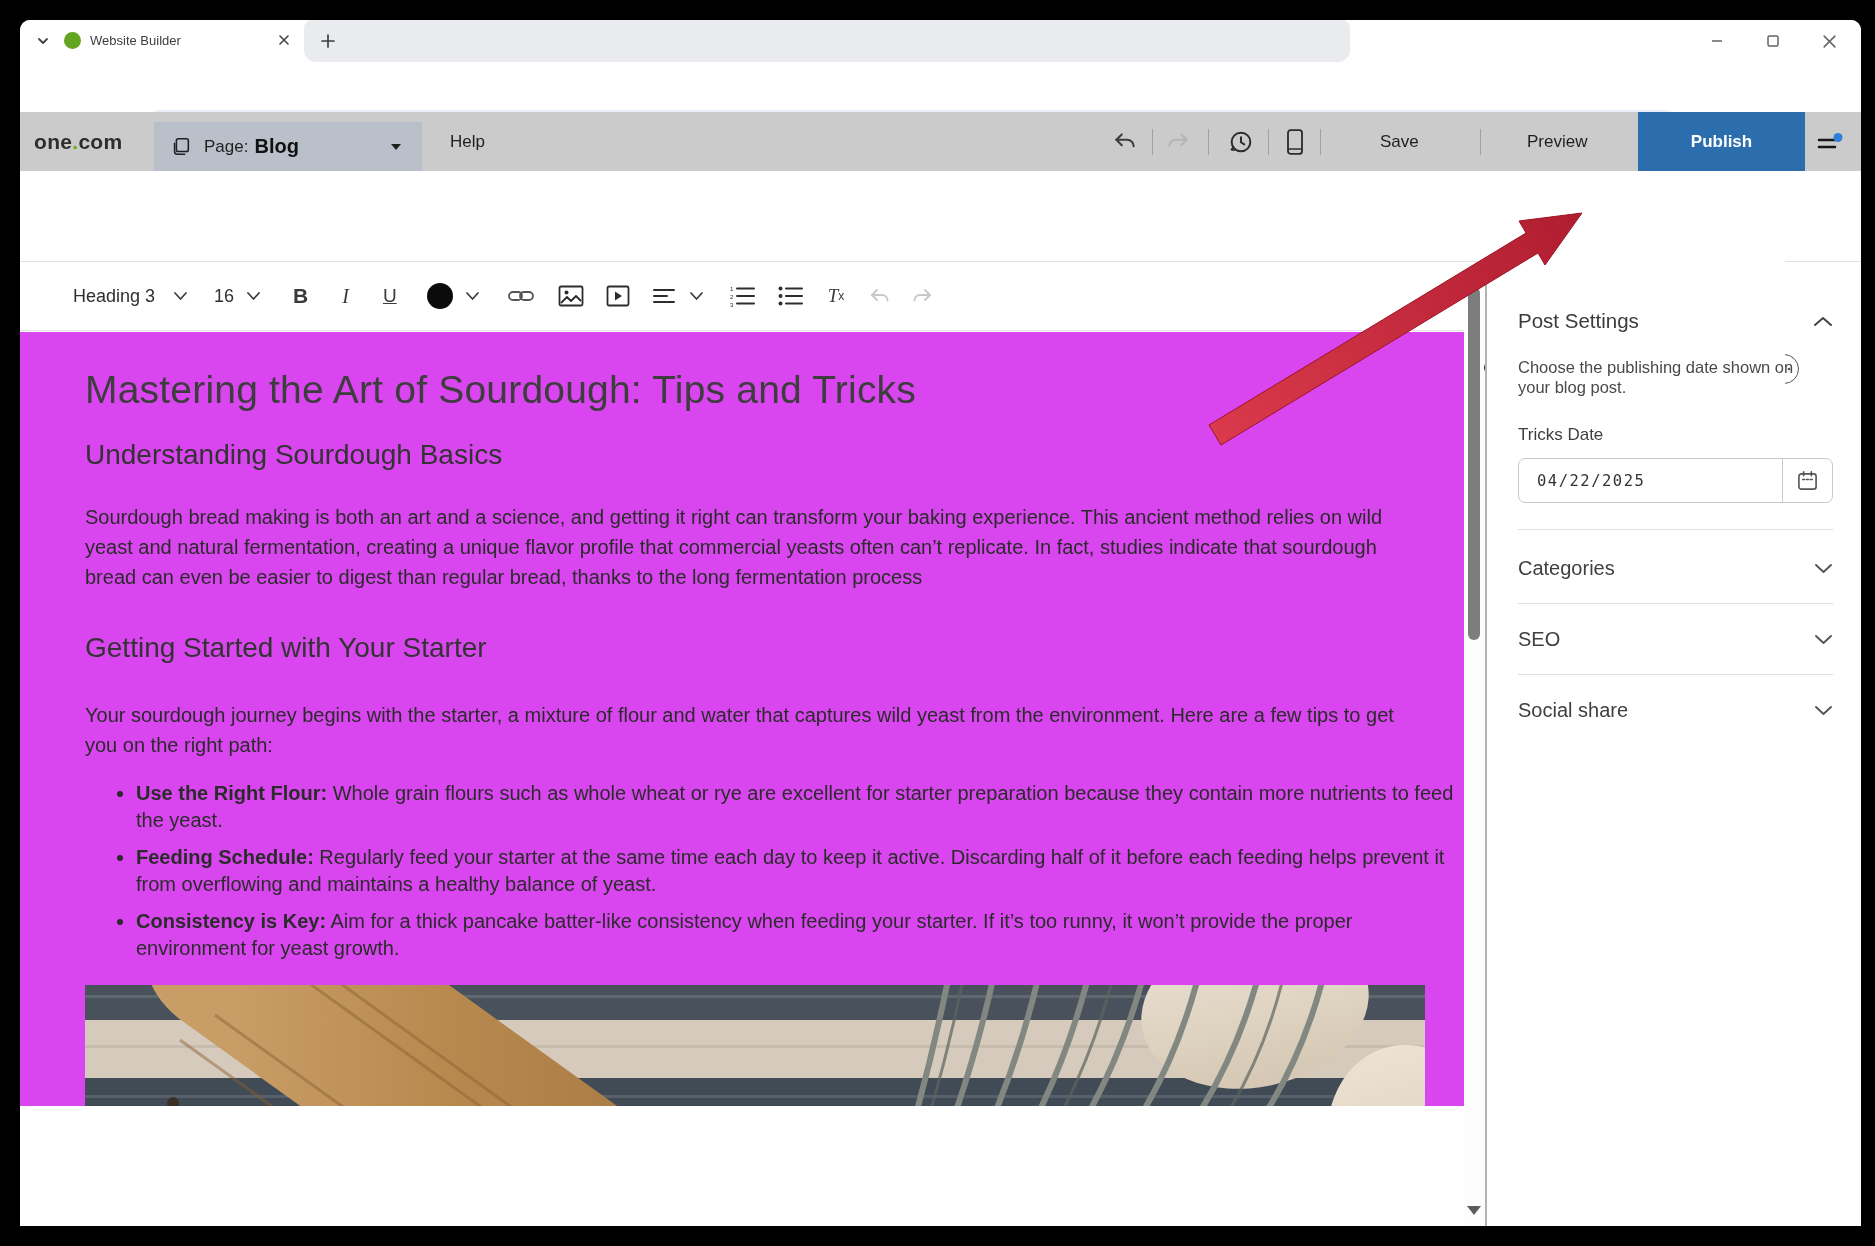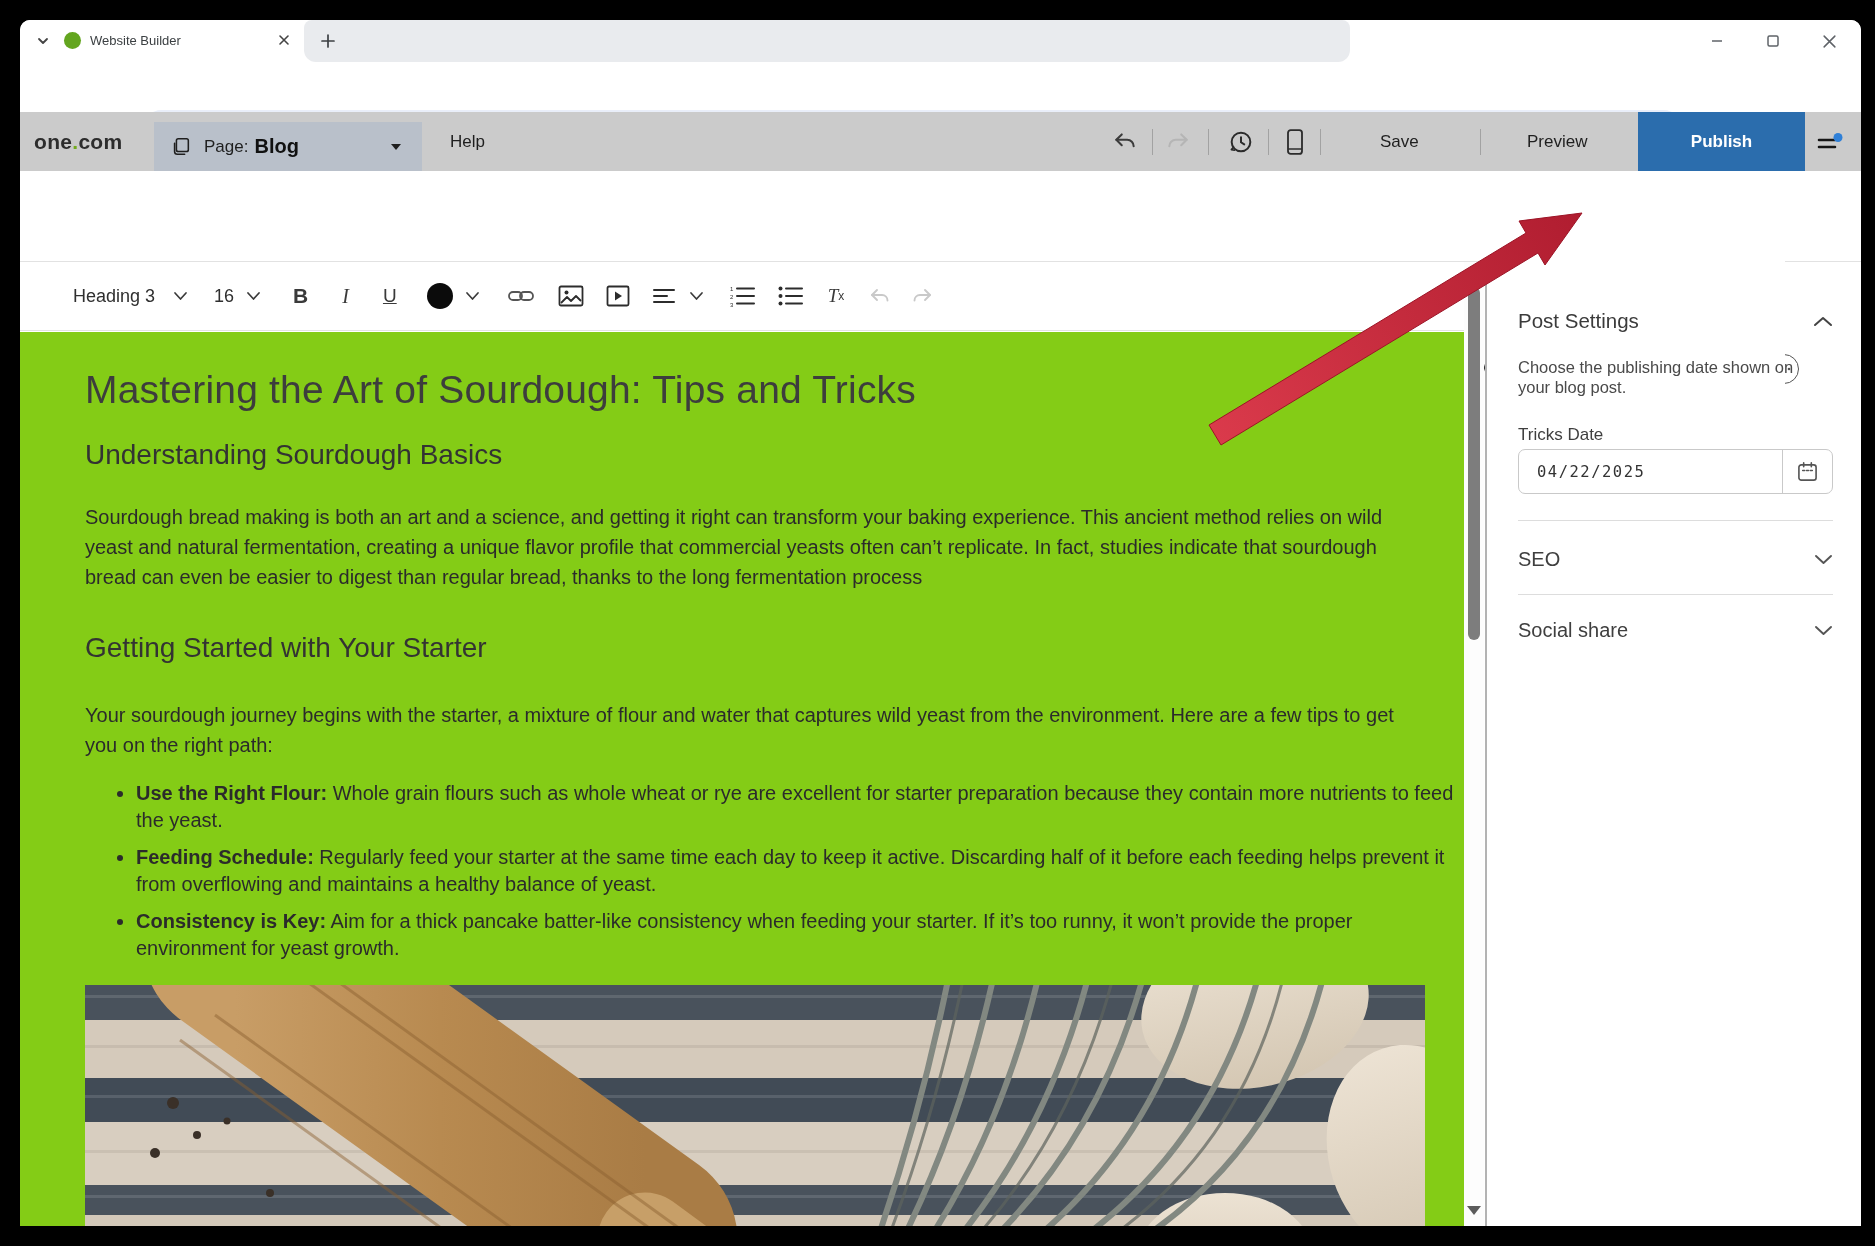--- a/index.html
+++ b/index.html
@@ -54,21 +54,21 @@
   .fmt{display:flex;align-items:center;justify-content:center;color:#3a3a3a;}
   .fmt.dis{color:#c9c9c9;}
   .fmt-style{font-size:18px;color:#2f2f2f;}
   .swatch{width:26px;height:26px;border-radius:50%;background:#0b0b0b;}
   .fmtB{font-size:21px;font-weight:700;}
   .fmtI{font-size:20px;font-style:italic;font-family:"Liberation Serif",serif;}
   .fmtU{font-size:19px;text-decoration:underline;}
   .fmtTx{font-size:19px;font-family:"Liberation Serif",serif;font-style:italic;}
   .fmtTx sup{font-size:12px;font-style:normal;font-family:"Liberation Sans",sans-serif;}
   
-  .content{position:absolute;left:0;top:312px;width:1444px;height:894px;background:#84cc16;overflow:hidden;}
+  .content{position:absolute;left:0;top:312px;width:1444px;height:774px;background:#d946ef;overflow:hidden;}
   .post-title{position:absolute;left:65px;top:36px;font-size:39px;font-weight:500;color:#3d3d3d;letter-spacing:.2px;}
   .h3{position:absolute;left:65px;font-size:28px;font-weight:500;color:#333;}
   .para{position:absolute;left:65px;width:1345px;font-size:20px;line-height:30px;color:#2b2b2b;}
   .blist{position:absolute;left:65px;width:1330px;margin:0;padding-left:51px;font-size:20px;line-height:27px;color:#2b2b2b;}
   .blist li{margin-bottom:10px;}
   .photo{position:absolute;left:65px;top:653px;width:1340px;height:310px;}
   
   .sb-track{position:absolute;left:1444px;top:242px;width:20px;height:964px;background:#fdfdfd;}
   .sb-thumb{position:absolute;left:1448px;top:267px;width:12px;height:353px;border-radius:7px;background:#7d7d7d;}
   .tri-up{width:0;height:0;border-left:7px solid transparent;border-right:7px solid transparent;border-bottom:9px solid #5c5c5c;}
@@ -420,32 +420,38 @@
   <div class="sidebar">
     <div class="sb-inner">
       <div class="sb-row" style="margin-top:48px;">
         <span class="sb-title">Post Settings</span>
         <svg width="20" height="12" viewBox="0 0 20 12">
             <path d="M2 10l8-7 8 7" fill="none" stroke="#444" stroke-width="2" stroke-linecap="round" stroke-linejoin="round"></path>
           </svg>
       </div>
       <div class="sb-desc" style="margin-top:24px;">Choose the publishing date shown on your blog post.</div>
       <div class="sb-label" style="margin-top:28px;">Tricks Date</div>
-      <div class="datefield" style="margin-top:4px;">
+      <div class="datefield" style="margin-top:13px;">
         <div class="dateval">04/22/2025</div>
         <div class="datebtn">
           <svg width="21" height="21" viewBox="0 0 22 22">
             <rect x="2" y="4" width="18" height="16" rx="2.5" fill="none" stroke="#555" stroke-width="1.7"></rect>
             <path d="M7 2v4M15 2v4" stroke="#555" stroke-width="1.7" stroke-linecap="round"></path>
             <path d="M6 10h2M10 10h2M14 10h2" stroke="#555" stroke-width="1.7" stroke-linecap="round"></path>
           </svg>
         </div>
       </div>
       <hr class="sb-hr" style="margin-top:26px;">
       <div style="margin-top:3px;">
+        <div class="sb-section">
+          <span class="t">Categories</span>
+          <svg width="19" height="11" viewBox="0 0 19 11">
+              <path d="M2 2l7.5 7L17 2" fill="none" stroke="#555" stroke-width="1.9" stroke-linecap="round" stroke-linejoin="round"></path>
+            </svg>
+        </div>
         <div class="sb-section">
           <span class="t">SEO</span>
           <svg width="19" height="11" viewBox="0 0 19 11">
               <path d="M2 2l7.5 7L17 2" fill="none" stroke="#555" stroke-width="1.9" stroke-linecap="round" stroke-linejoin="round"></path>
             </svg>
         </div>
         <div class="sb-section">
           <span class="t">Social share</span>
           <svg width="19" height="11" viewBox="0 0 19 11">
               <path d="M2 2l7.5 7L17 2" fill="none" stroke="#555" stroke-width="1.9" stroke-linecap="round" stroke-linejoin="round"></path>

